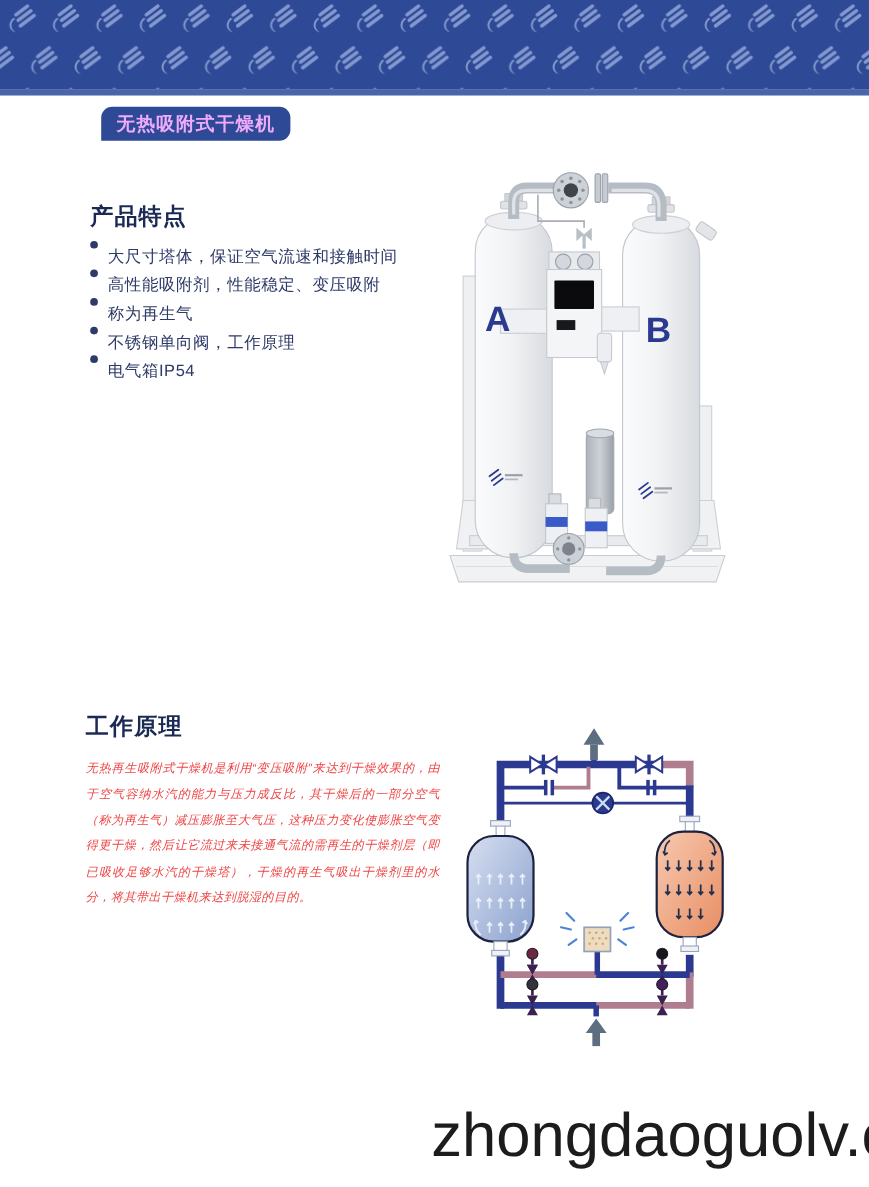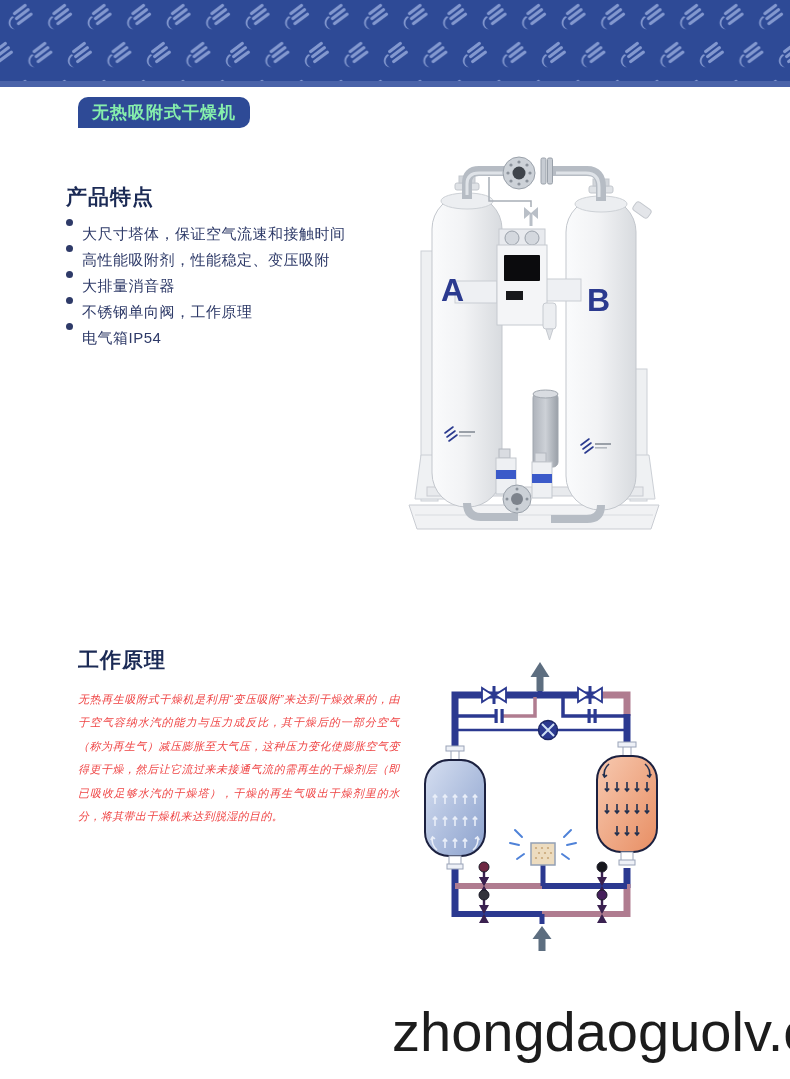--- a/index.html
+++ b/index.html
@@ -4,27 +4,27 @@
 <style>
   html,body{margin:0;padding:0;background:#ffffff;}
   .page{
     position:relative;width:790px;height:1079px;overflow:hidden;background:#ffffff;
     font-family:"Liberation Sans","DejaVu Sans",sans-serif;
   }
   
   .banner{position:absolute;left:0;top:0;display:block;}
   
   .badge{
-    position:absolute;left:78px;top:97px;height:31px;min-width:168px;
+    position:absolute;left:92px;top:97px;height:31px;min-width:168px;
     background:#2e4a96;border-radius:10px 10px 10px 0;
     display:flex;align-items:center;justify-content:center;
-    color:#86efac;font-size:17px;font-weight:bold;letter-spacing:1px;padding:0 14px;box-sizing:border-box;
+    color:#f0abfc;font-size:17px;font-weight:bold;letter-spacing:1px;padding:0 14px;box-sizing:border-box;
   }
   
-  .features{position:absolute;left:66px;top:183px;width:330px;}
+  .features{position:absolute;left:82px;top:183px;width:330px;}
   .sec-heading{margin:0;font-size:21px;font-weight:bold;color:#1b2a55;letter-spacing:1px;}
   .features ul{list-style:none;margin:10px 0 0 0;padding:0;}
   .features li{
     display:flex;align-items:flex-start;gap:9px;
     font-size:15px;line-height:26px;color:#2e3a68;letter-spacing:0.5px;
   }
   .dot{flex:0 0 auto;width:7px;height:7px;border-radius:50%;background:#2e3a68;position:relative;top:-2px;}
   
   .photo{position:absolute;left:393px;top:143px;display:block;}
   
@@ -78,21 +78,21 @@
           <span>大尺寸塔体，保证空气流速和接触时间</span>
         </li>
 
         <li>
           <span class="dot"></span>
           <span>高性能吸附剂，性能稳定、变压吸附</span>
         </li>
 
         <li>
           <span class="dot"></span>
-          <span>大排量消音器</span>
+          <span>称为再生气</span>
         </li>
 
         <li>
           <span class="dot"></span>
           <span>不锈钢单向阀，工作原理</span>
         </li>
 
         <li>
           <span class="dot"></span>
           <span>电气箱IP54</span>

